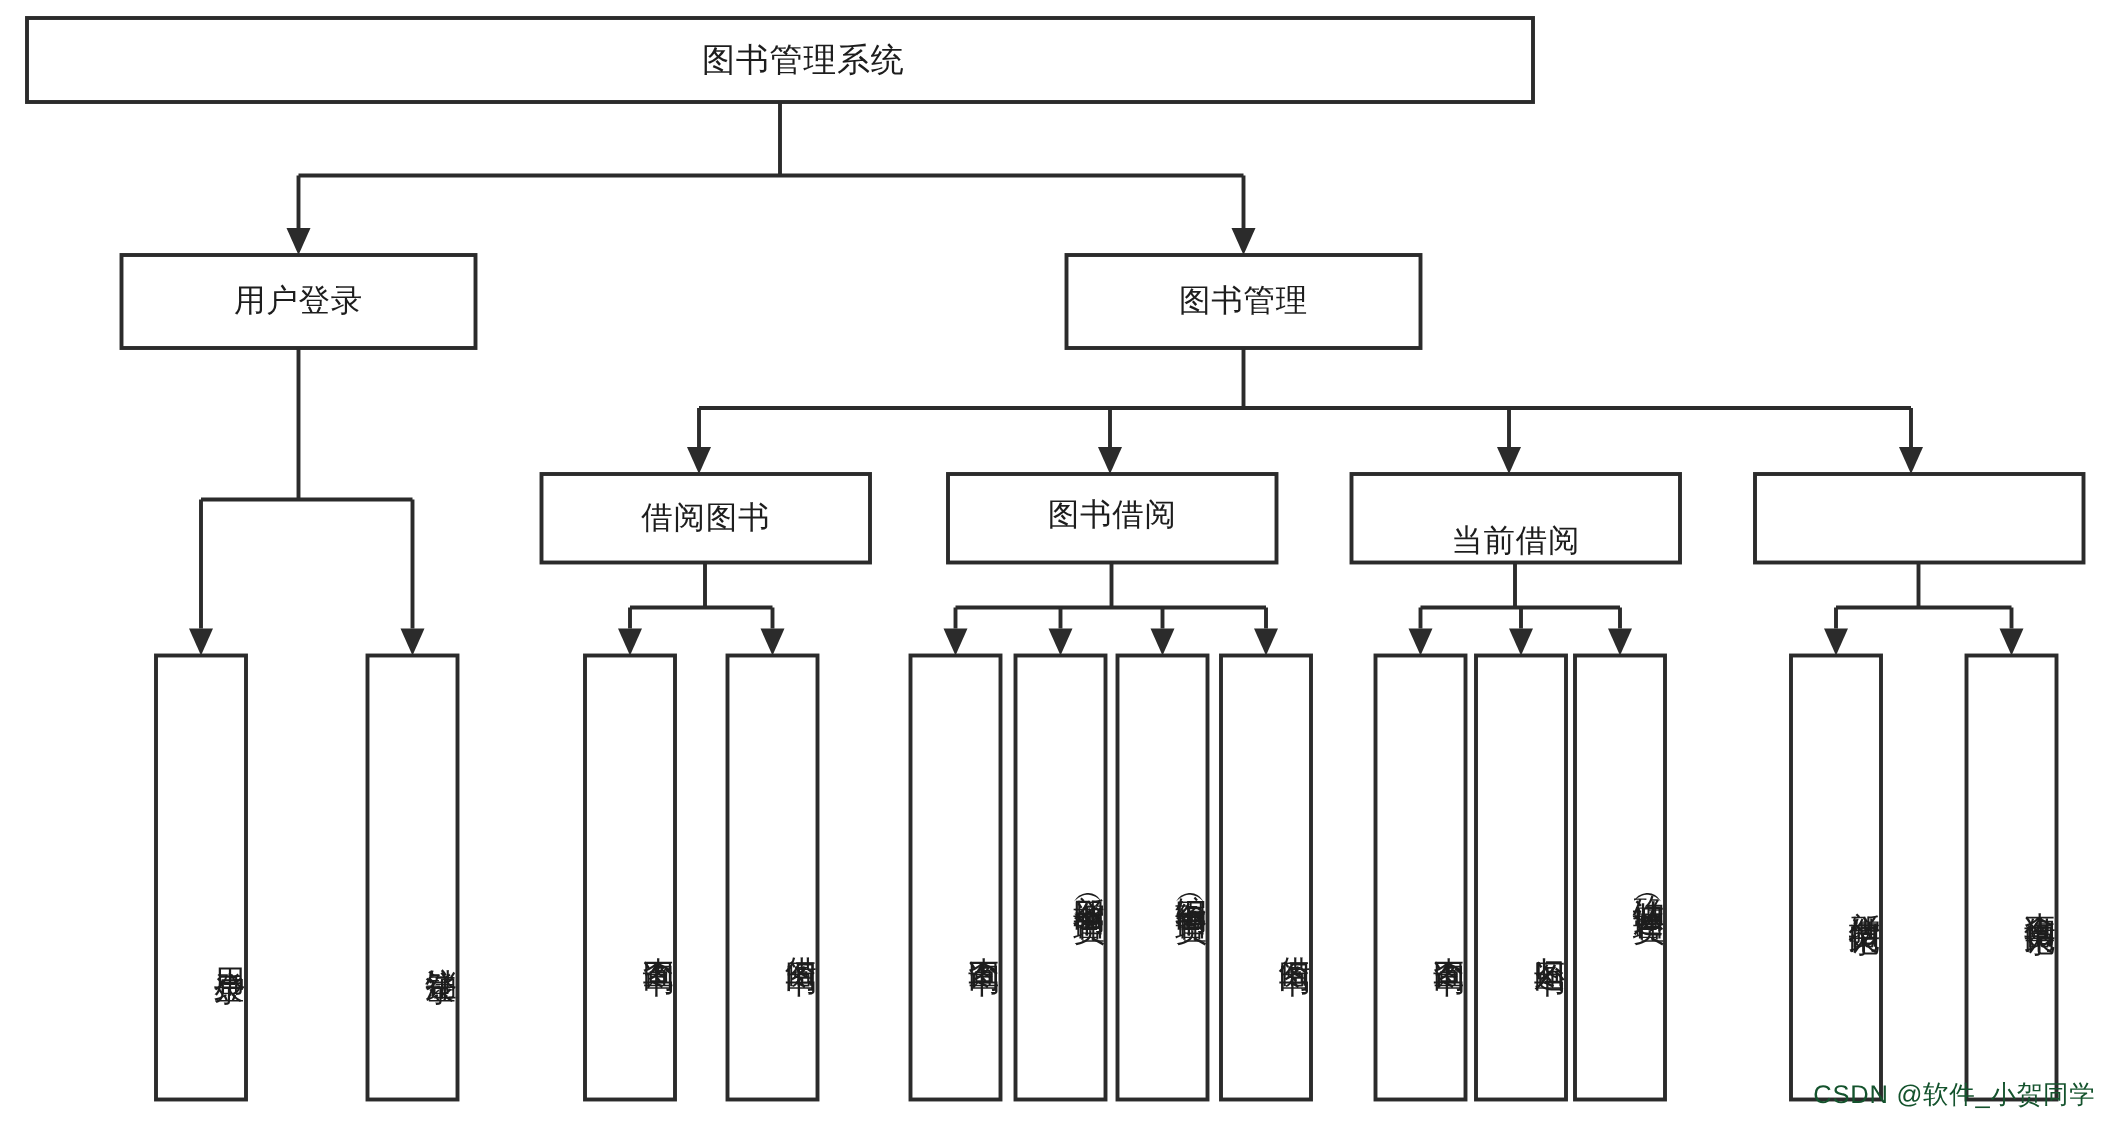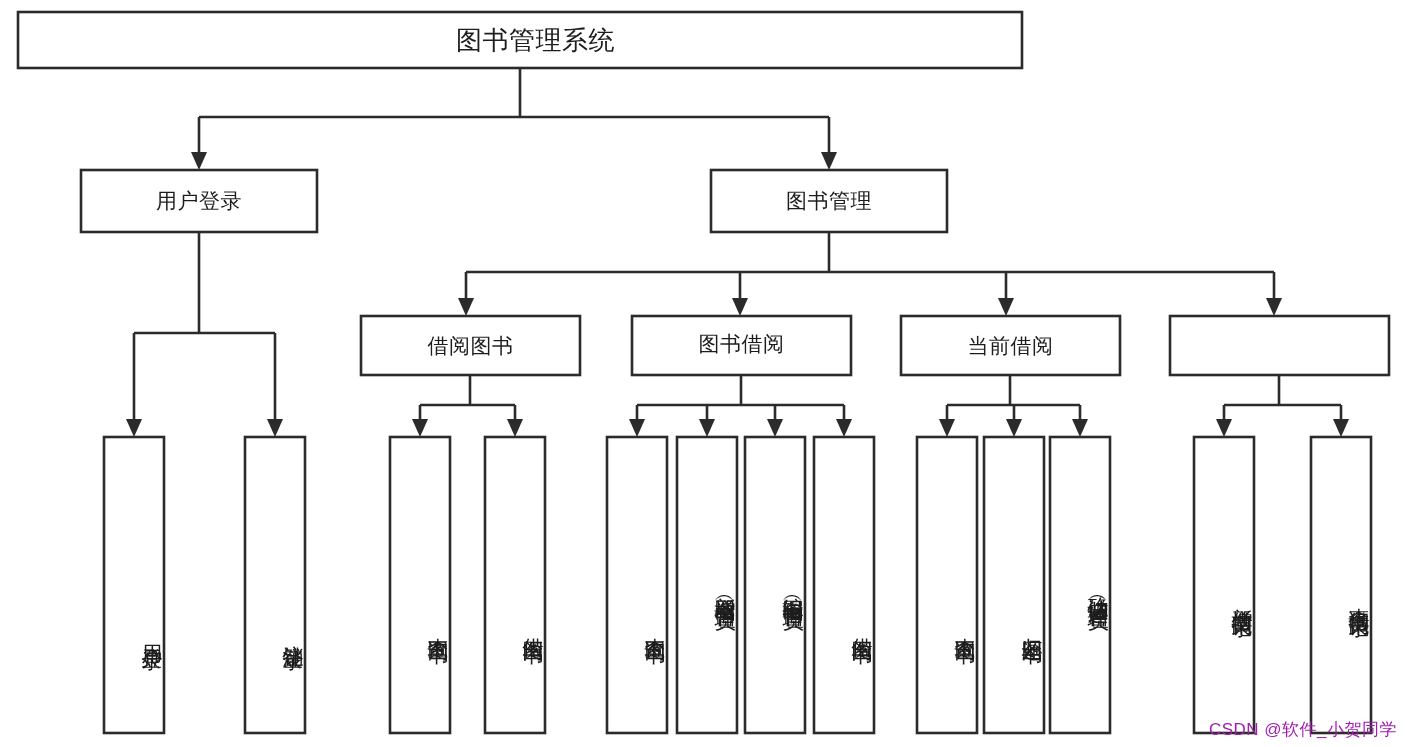--- a/index.html
+++ b/index.html
@@ -50,38 +50,38 @@
     letter-spacing: 0.5px;
     pointer-events: none;
     box-sizing: border-box;
   }
   .label-horizontal {
     font-size: 21px;
     line-height: 1.1;
     white-space: nowrap;
   }
   .label-title {
-    font-size: 26px;
+    font-size: 22px;
     padding-left: 31px;
   }
   .label-vertical {
     writing-mode: vertical-rl;
     text-orientation: upright;
     font-size: 21px;
     line-height: 1.18;
     letter-spacing: 2px;
     align-items: flex-start;
     padding-top: 4px;
   }
   .watermark {
     position: absolute;
     right: 8px;
     bottom: 6px;
     font-size: 17px;
-    color: #a21caf;
+    color: #14532d;
     white-space: nowrap;
     letter-spacing: 0.5px;
     text-align: center;
   }
 </style>
 </head>
 <body>
 
 <div id="diagram-root">
 
@@ -177,21 +177,21 @@
 
   </svg>
 
   <div class="node-label label-horizontal label-title" style="left:18px; top:12px; width:1004px; height:56px;">图书管理系统</div>
 
   <div class="node-label label-horizontal" style="left:81px; top:170px; width:236px; height:62px;">用户登录</div>
   <div class="node-label label-horizontal" style="left:711px; top:170px; width:236px; height:62px;">图书管理</div>
 
   <div class="node-label label-horizontal" style="left:361px; top:316px; width:219px; height:59px;">借阅图书</div>
   <div class="node-label label-horizontal" style="left:632px; top:316px; width:219px; height:59px;font-family:Liberation Mono, monospace;">图书借阅</div>
-  <div class="node-label label-horizontal" style="left:901px; top:316px; width:219px; height:59px;">当前借阅</div>
+  <div class="node-label label-horizontal" style="left:901px; top:331px; width:219px; height:59px;">当前借阅</div>
 
   <div class="node-label label-vertical" style="left:104px; top:530px; width:60px; height:200px;">用户登录</div>
   <div class="node-label label-vertical" style="left:245px; top:530px; width:60px; height:200px;">注销登录</div>
 
   <div class="node-label label-vertical" style="left:390px; top:518px; width:60px; height:210px;">查询图书</div>
   <div class="node-label label-vertical" style="left:485px; top:518px; width:60px; height:210px;">借阅图书</div>
 
   <div class="node-label label-vertical" style="left:607px; top:518px; width:60px; height:210px;">查询图书</div>
   <div class="node-label label-vertical" style="left:677px; top:443px; width:60px; height:288px;">新增图书（管理员）</div>
   <div class="node-label label-vertical" style="left:745px; top:443px; width:60px; height:288px;">编辑图书（管理员）</div>

